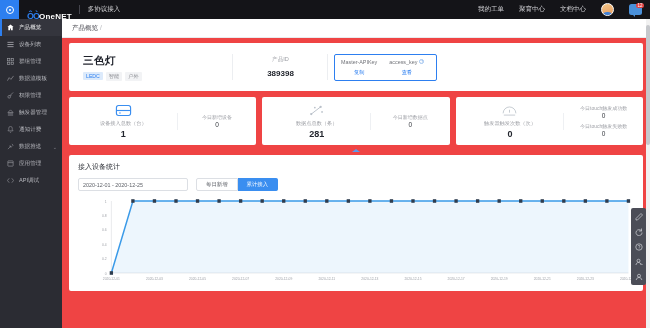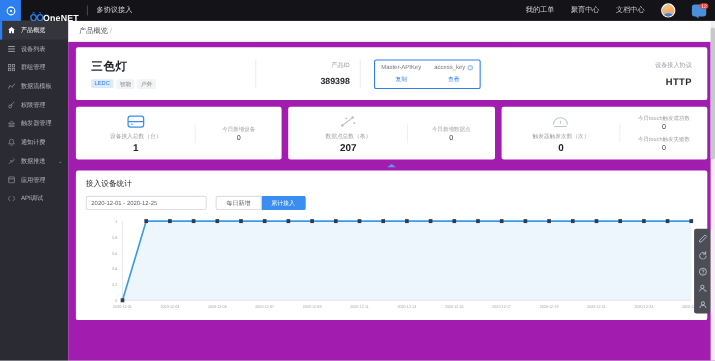--- a/index.html
+++ b/index.html
@@ -76,33 +76,33 @@
   }
   .side-item.active { background: #34353d; color: #fff; }
   .side-item.active::before {
     content:''; position:absolute; left:0; top:0; bottom:0; width:2px; background:#2d7ff0;
   }
   .side-ico { width: 7px; height: 7px; flex: 0 0 7px; display: block; opacity: .85; }
   .side-item.active .side-ico { opacity: 1; }
   .side-caret { margin-left: auto; margin-right: 5px; font-size: 5px; color: #8b8c93; }
 
   
-  .content { flex: 1; min-width: 0; display: flex; flex-direction: column; background: #a21caf; }
+  .content { flex: 1; min-width: 0; display: flex; flex-direction: column; background: #ef4444; }
   .crumb-bar {
     height: 19px; flex: 0 0 19px; background: #fff; display: flex; align-items: center;
     padding-left: 10px; border-bottom: 1px solid #e9ebee;
   }
   .crumb { font-size: 6.5px; color: #4a4a52; }
   .crumb .sep { color: #b4b6bb; margin: 0 2px; }
   .scroll-area { flex: 1; overflow: hidden; padding: 5px 7px 0 7px; }
 
   
   .card { background: #fff; border-radius: 2px; }
   .head-card { display: flex; align-items: stretch; height: 48px; padding: 0 4px; }
-  .hc-cell { display: flex; flex-direction: column; justify-content: center; padding: 0 10px; position: relative; align-items: flex-end; }
+  .hc-cell { display: flex; flex-direction: column; justify-content: center; padding: 0 10px; position: relative; }
   .hc-sep::after {
     content:''; position:absolute; right:0; top:11px; bottom:11px; width:1px; background:#eceef1;
   }
   .prod-title { font-size: 10.5px; font-weight: bold; color: #1d2029; letter-spacing: .5px; }
   .tag-row { display: flex; gap: 3px; margin-top: 4px; align-items: center; }
   .tag {
     font-size: 5.2px; padding: 1px 3px; border-radius: 1px; white-space: nowrap;
   }
   .tag.primary { background: #dceafb; color: #2d7ff0; }
   .tag.plain { background: #f2f3f5; color: #85878d; }
@@ -322,24 +322,20 @@
                   <span>access_key</span>
                   <span class="q-ico">?</span>
                 </div>
                 <div class="key-acts">
                   <span>查看</span>
                 </div>
               </div>
             </div>
           </div>
 
-          <div class="hc-cell" style="flex:1;">
-            <div class="kv-label">设备接入协议</div>
-            <div class="proto-val">HTTP</div>
-          </div>
         </div>
 
         <div class="stat-row">
 
           <div class="stat-card">
             <div class="stat-main">
               <div class="stat-ico">
                 <svg width="17" height="13" viewBox="0 0 24 18">
                     <g fill="none" stroke="#3a8ef0" stroke-width="1.6">
                       <rect x="2" y="2" width="20" height="14" rx="3"></rect>
@@ -368,21 +364,21 @@
                     </g>
                     <g fill="#b9c0c9">
                       <circle cx="3" cy="14" r="1.6"></circle>
                       <circle cx="16" cy="4" r="1.6"></circle>
                       <circle cx="18" cy="11" r="1.2"></circle>
                       <circle cx="8" cy="5" r="1.2"></circle>
                     </g>
                   </svg>
               </div>
               <div class="stat-lab">数据点总数（条）</div>
-              <div class="stat-big">207</div>
+              <div class="stat-big">281</div>
             </div>
             <div class="stat-side">
               <div class="sub-stat">
                 <div class="sub-lab">今日新增数据点</div>
                 <div class="sub-val">0</div>
               </div>
             </div>
           </div>
 
           <div class="stat-card">

